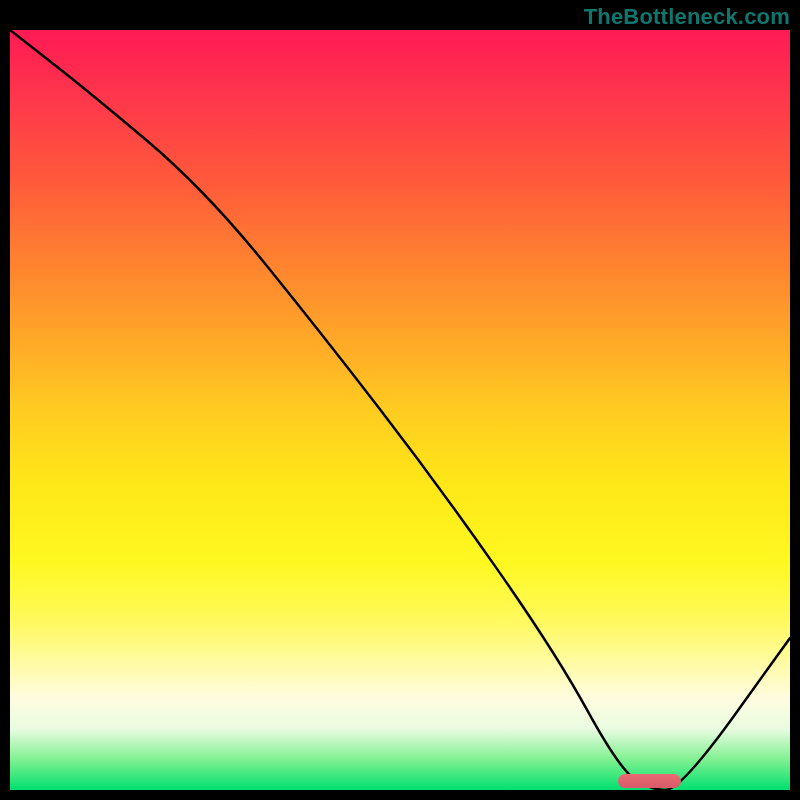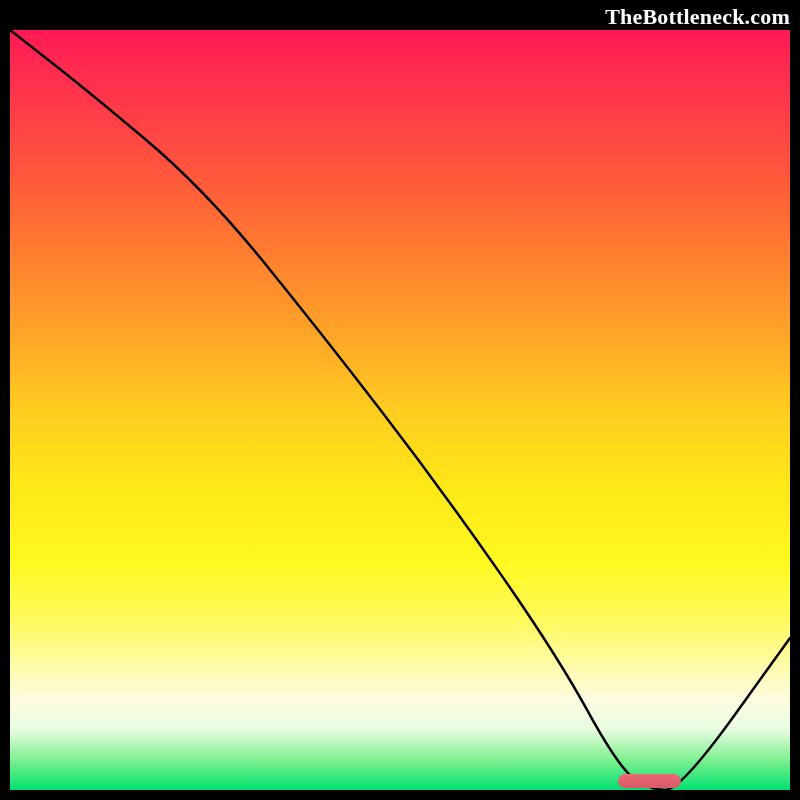--- a/index.html
+++ b/index.html
@@ -29,24 +29,24 @@
       #fffce0 88%,
       #e8fce0 92%,
       #80f090 96%,
       #00e070 100%
     );
   }
   .watermark {
     position: absolute;
     top: 4px;
     right: 10px;
-    font-family: Liberation Serif, serif;
+    font-family: Liberation Sans, sans-serif;
     font-size: 22px;
     font-weight: 600;
-    color: #ffffff;
+    color: #0f766e;
     letter-spacing: 0.2px;
   }
   .curve {
     position: absolute;
     left: 0; top: 0;
     width: 100%; height: 100%;
     pointer-events: none;
   }
   .marker {
     position: absolute;

